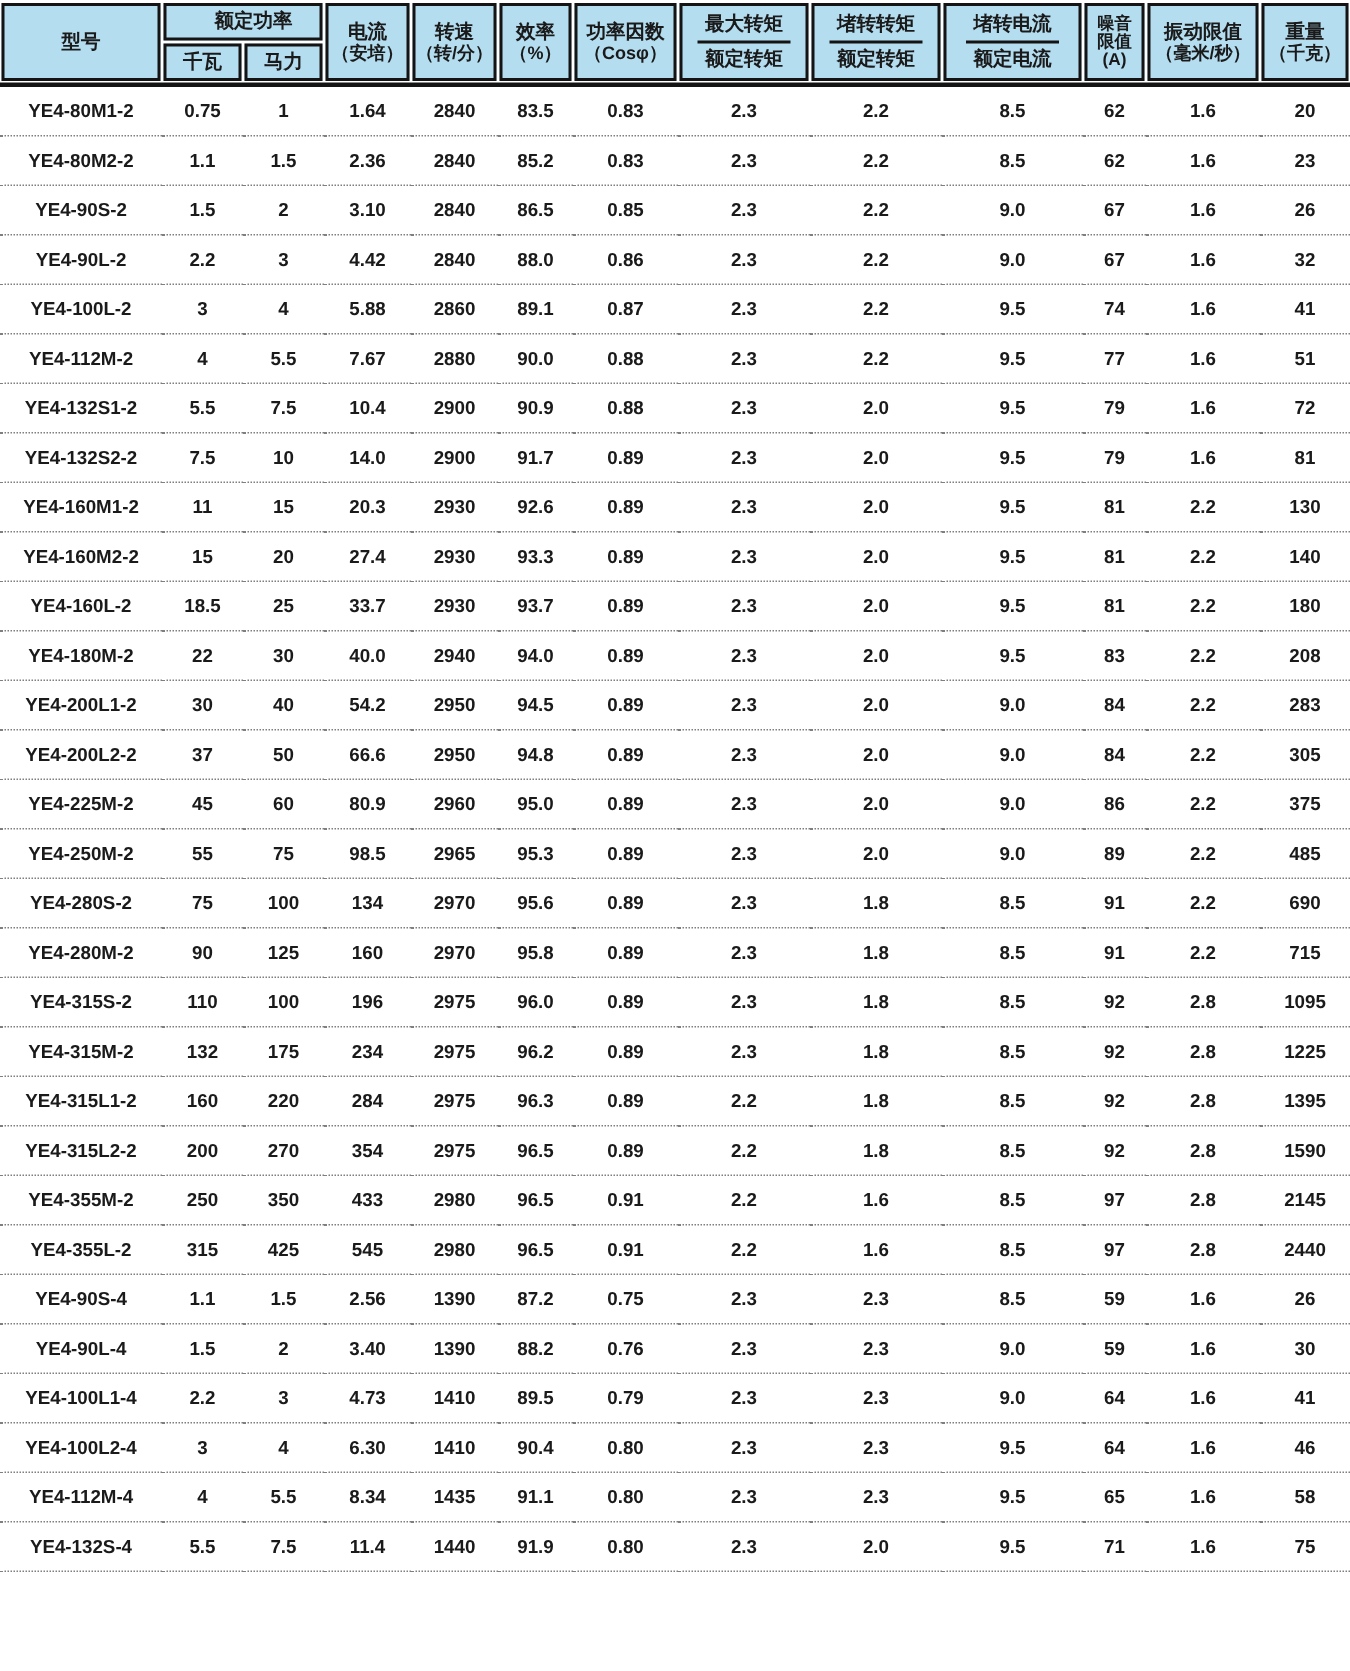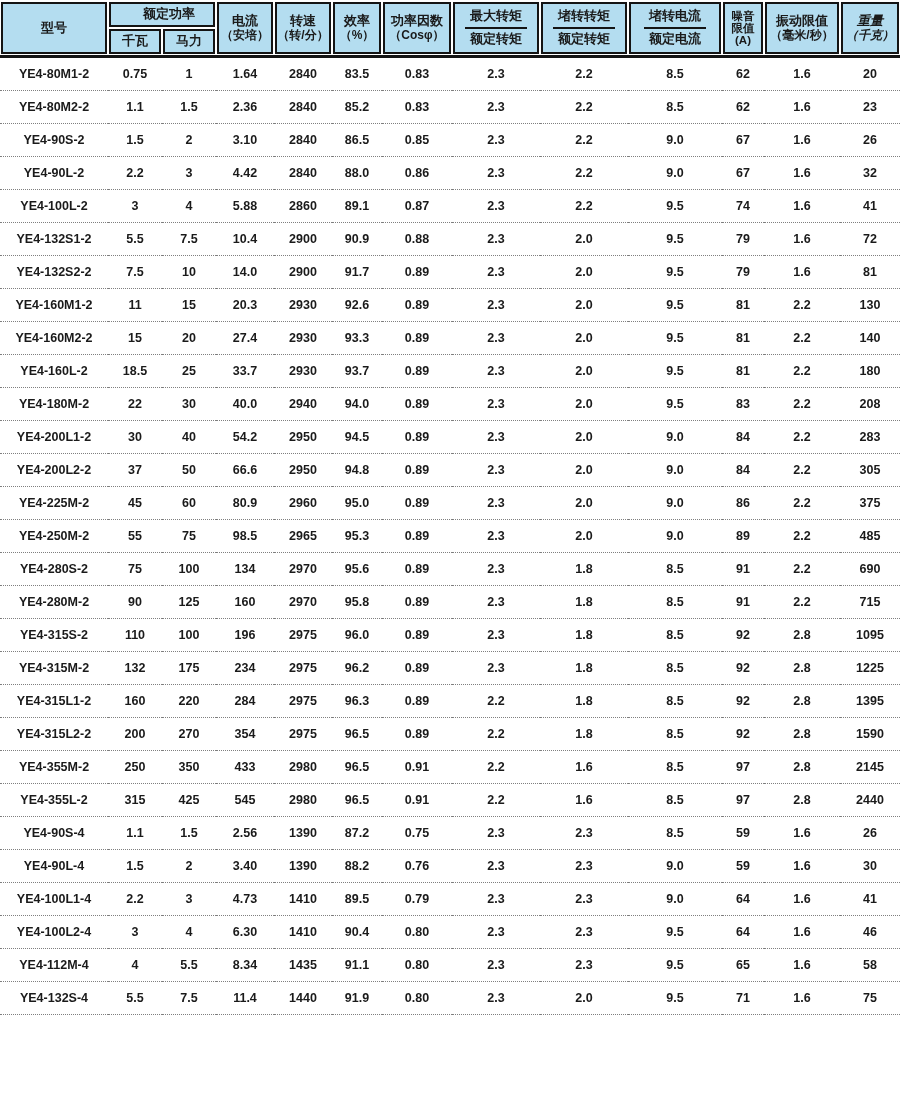--- a/index.html
+++ b/index.html
@@ -35,21 +35,21 @@
     line-height:1.12;
     overflow:hidden;
   }
   .rspan{grid-row:1 / 3;}
   .c1{grid-column:1;}
   .cg{grid-column:2 / 4;grid-row:1;padding-left:14px;}
   .c2{grid-column:2;grid-row:2;align-items:center;}
   .c3{grid-column:3;grid-row:2;}
   .c4{grid-column:4;} .c5{grid-column:5;} .c6{grid-column:6;} .c7{grid-column:7;}
   .c8{grid-column:8;} .c9{grid-column:9;} .c10{grid-column:10;align-items:center;} .c11{grid-column:11;}
-  .c12{grid-column:12;} .c13{grid-column:13;font-style:italic;}
+  .c12{grid-column:12;} .c13{grid-column:13;}
   .sub-line{font-size:12px;font-weight:bold;}
   .small-line{font-size:11.5px;line-height:1.05;}
   .frac-line{
     width:62px;height:2px;background:#141414;margin:3px 0;
   }
 
   
   table.body-table{
     width:900px;
     table-layout:fixed;
@@ -230,20 +230,35 @@
           <td>89.1</td>
           <td>0.87</td>
           <td>2.3</td>
           <td>2.2</td>
           <td>9.5</td>
           <td>74</td>
           <td>1.6</td>
           <td>41</td>
         </tr>
         <tr>
+          <td>YE4-112M-2</td>
+          <td>4</td>
+          <td>5.5</td>
+          <td>7.67</td>
+          <td>2880</td>
+          <td>90.0</td>
+          <td>0.88</td>
+          <td>2.3</td>
+          <td>2.2</td>
+          <td>9.5</td>
+          <td>77</td>
+          <td>1.6</td>
+          <td>51</td>
+        </tr>
+        <tr>
           <td>YE4-132S1-2</td>
           <td>5.5</td>
           <td>7.5</td>
           <td>10.4</td>
           <td>2900</td>
           <td>90.9</td>
           <td>0.88</td>
           <td>2.3</td>
           <td>2.0</td>
           <td>9.5</td>

